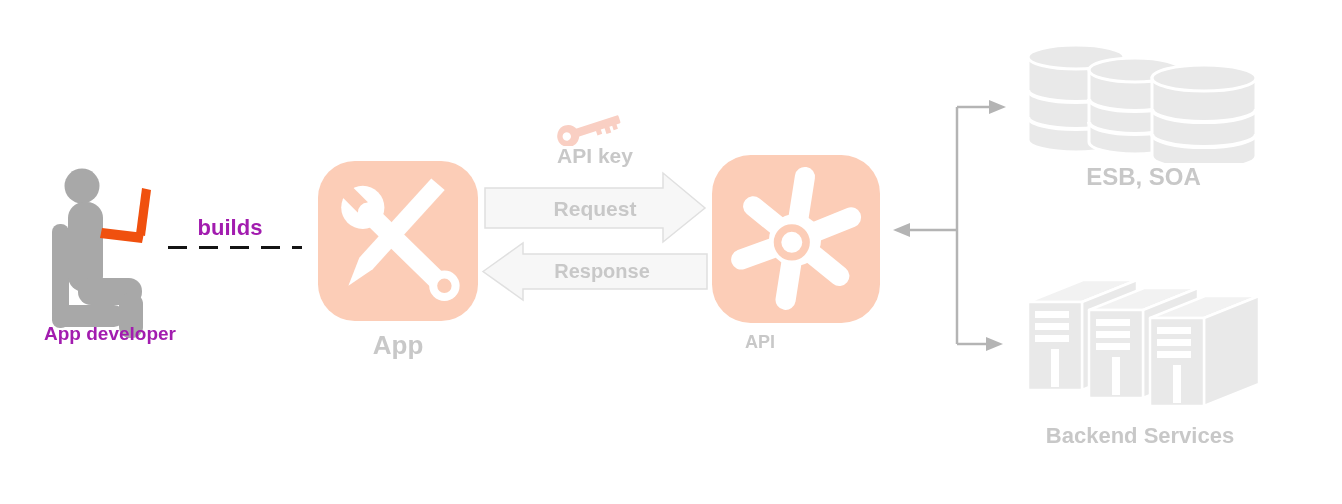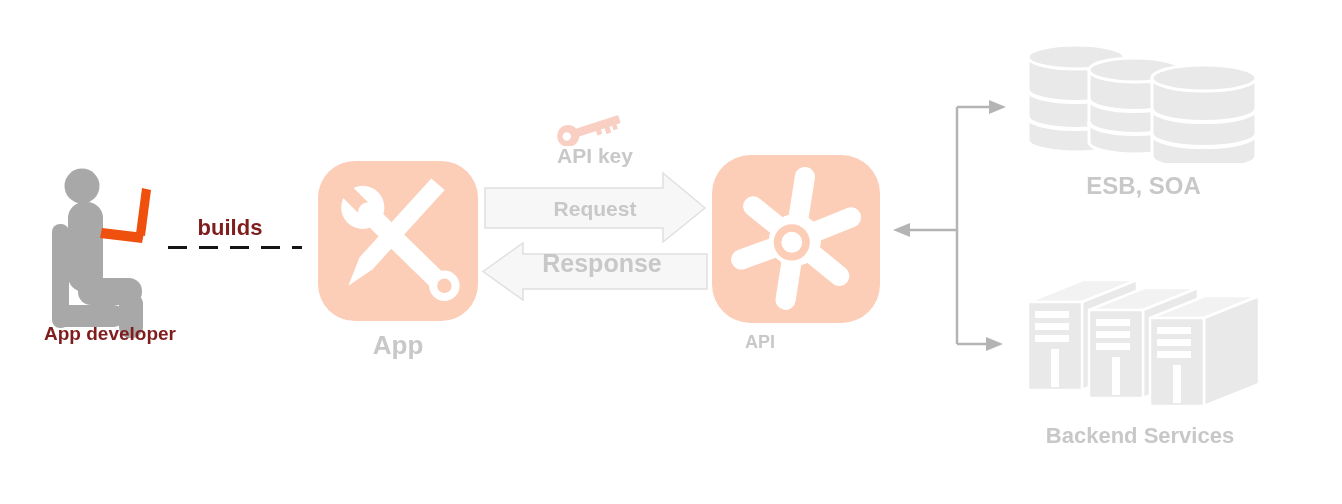--- a/index.html
+++ b/index.html
@@ -2,21 +2,21 @@
 <html style="--salmon: #fccdb7; --keypink: #f9cfc3; --orange: #f0500e; --persongray: #a8a8a8; --shapegray: #e9e9e9; --shapetop: #f2f2f2; --connector: #b4b4b4; --labelgray: #c8c8c8; --arrowfill: #f7f7f7; --arrowstroke: #e0e0e0;"><head>
 <meta charset="utf-8">
 <style>
   html,body{margin:0;padding:0;background:#ffffff;}
   body{
     width:1342px;height:504px;position:relative;overflow:hidden;
     font-family:"Liberation Sans","DejaVu Sans",sans-serif;
   }
   .abs{position:absolute;}
   .lbl{font-weight:bold;text-align:center;line-height:1.1;}
-  .lbl-black{color:#7f1d1d;}
+  .lbl-black{color:#a21caf;}
   .lbl-gray{color:var(--labelgray,#c8c8c8);}
   
   .white{fill:#ffffff;}
   .salmonfill{fill:var(--salmon,#fccdb7);}
   .pinkfill{fill:var(--keypink,#f9cfc3);}
   .orangefill{fill:var(--orange,#f0500e);}
   .graybody{fill:var(--persongray,#a8a8a8);}
   .shape{fill:var(--shapegray,#e9e9e9);}
   .shapetopface{fill:var(--shapetop,#f2f2f2);}
   .cylsep{stroke:#ffffff;stroke-width:3;}
@@ -81,21 +81,21 @@
 <div class="abs lbl lbl-gray" style="left:505px;top:144px;width:180px;font-size:21px">API key</div>
 
 <svg class="abs" style="left:483px;top:171px" width="225" height="73" viewBox="0 0 225 73">
   <polygon class="blockarrow" points="2,17 180,17 180,2 222,37 180,71 180,57 2,57"></polygon>
 </svg>
 <div class="abs lbl lbl-gray" style="left:505px;top:197px;width:180px;font-size:21px">Request</div>
 
 <svg class="abs" style="left:481px;top:241px" width="228" height="62" viewBox="0 0 228 62">
   <polygon class="blockarrow" points="2,30.5 42,2 42,13 226,13 226,48 42,48 42,59"></polygon>
 </svg>
-<div class="abs lbl lbl-gray" style="left:507px;top:250px;width:190px;font-size:25px">Response</div>
+<div class="abs lbl lbl-gray" style="left:507px;top:260px;width:190px;font-size:20px">Response</div>
 
 <svg class="abs" style="left:712px;top:155px" width="168" height="168" viewBox="0 0 100 100">
   <rect x="0" y="0" width="100" height="100" rx="23" class="salmonfill"></rect>
   <g>
     <line x1="49.4" y1="50.6" x2="55.3" y2="13.1" class="spoke"></line>
     <line x1="49.4" y1="50.6" x2="82.8" y2="37.1" class="spoke"></line>
     <line x1="49.4" y1="50.6" x2="75.8" y2="72.0" class="spoke"></line>
     <line x1="49.4" y1="50.6" x2="43.8" y2="86.2" class="spoke"></line>
     <line x1="49.4" y1="50.6" x2="17.4" y2="62.2" class="spoke"></line>
     <line x1="49.4" y1="50.6" x2="24.5" y2="30.5" class="spoke"></line>
@@ -130,21 +130,21 @@
     <path class="sepline" d="M69,84 A46,12 0 0 0 161,84"></path>
   </g>
   <g>
     <path class="shape cylsep" d="M132,40 L132,118 A52,13 0 0 0 236,118 L236,40 Z"></path>
     <ellipse cx="184" cy="40" rx="52" ry="13" class="shape cylsep"></ellipse>
     <path class="sepline" d="M132,71 A52,13 0 0 0 236,71"></path>
     <path class="sepline" d="M132,96 A52,13 0 0 0 236,96"></path>
   </g>
 </svg>
 
-<div class="abs lbl lbl-gray" style="left:1035px;top:172px;width:217px;font-size:24px;line-height:28px">
+<div class="abs lbl lbl-gray" style="left:1035px;top:163px;width:217px;font-size:24px;line-height:28px">
   <div>ESB, SOA</div>
 </div>
 
 <svg class="abs" style="left:1020px;top:272px" width="250" height="142" viewBox="0 0 250 142">
   <g>
     <polygon class="shapetopface srvsep" points="8,30 62,30 117,8 63,8"></polygon>
     <polygon class="shape srvsep" points="62,30 117,8 117,96 62,118"></polygon>
     <rect x="8" y="30" width="54" height="88" class="shape srvsep"></rect>
     <rect x="15" y="39" width="34" height="7" class="white"></rect>
     <rect x="15" y="51" width="34" height="7" class="white"></rect>

